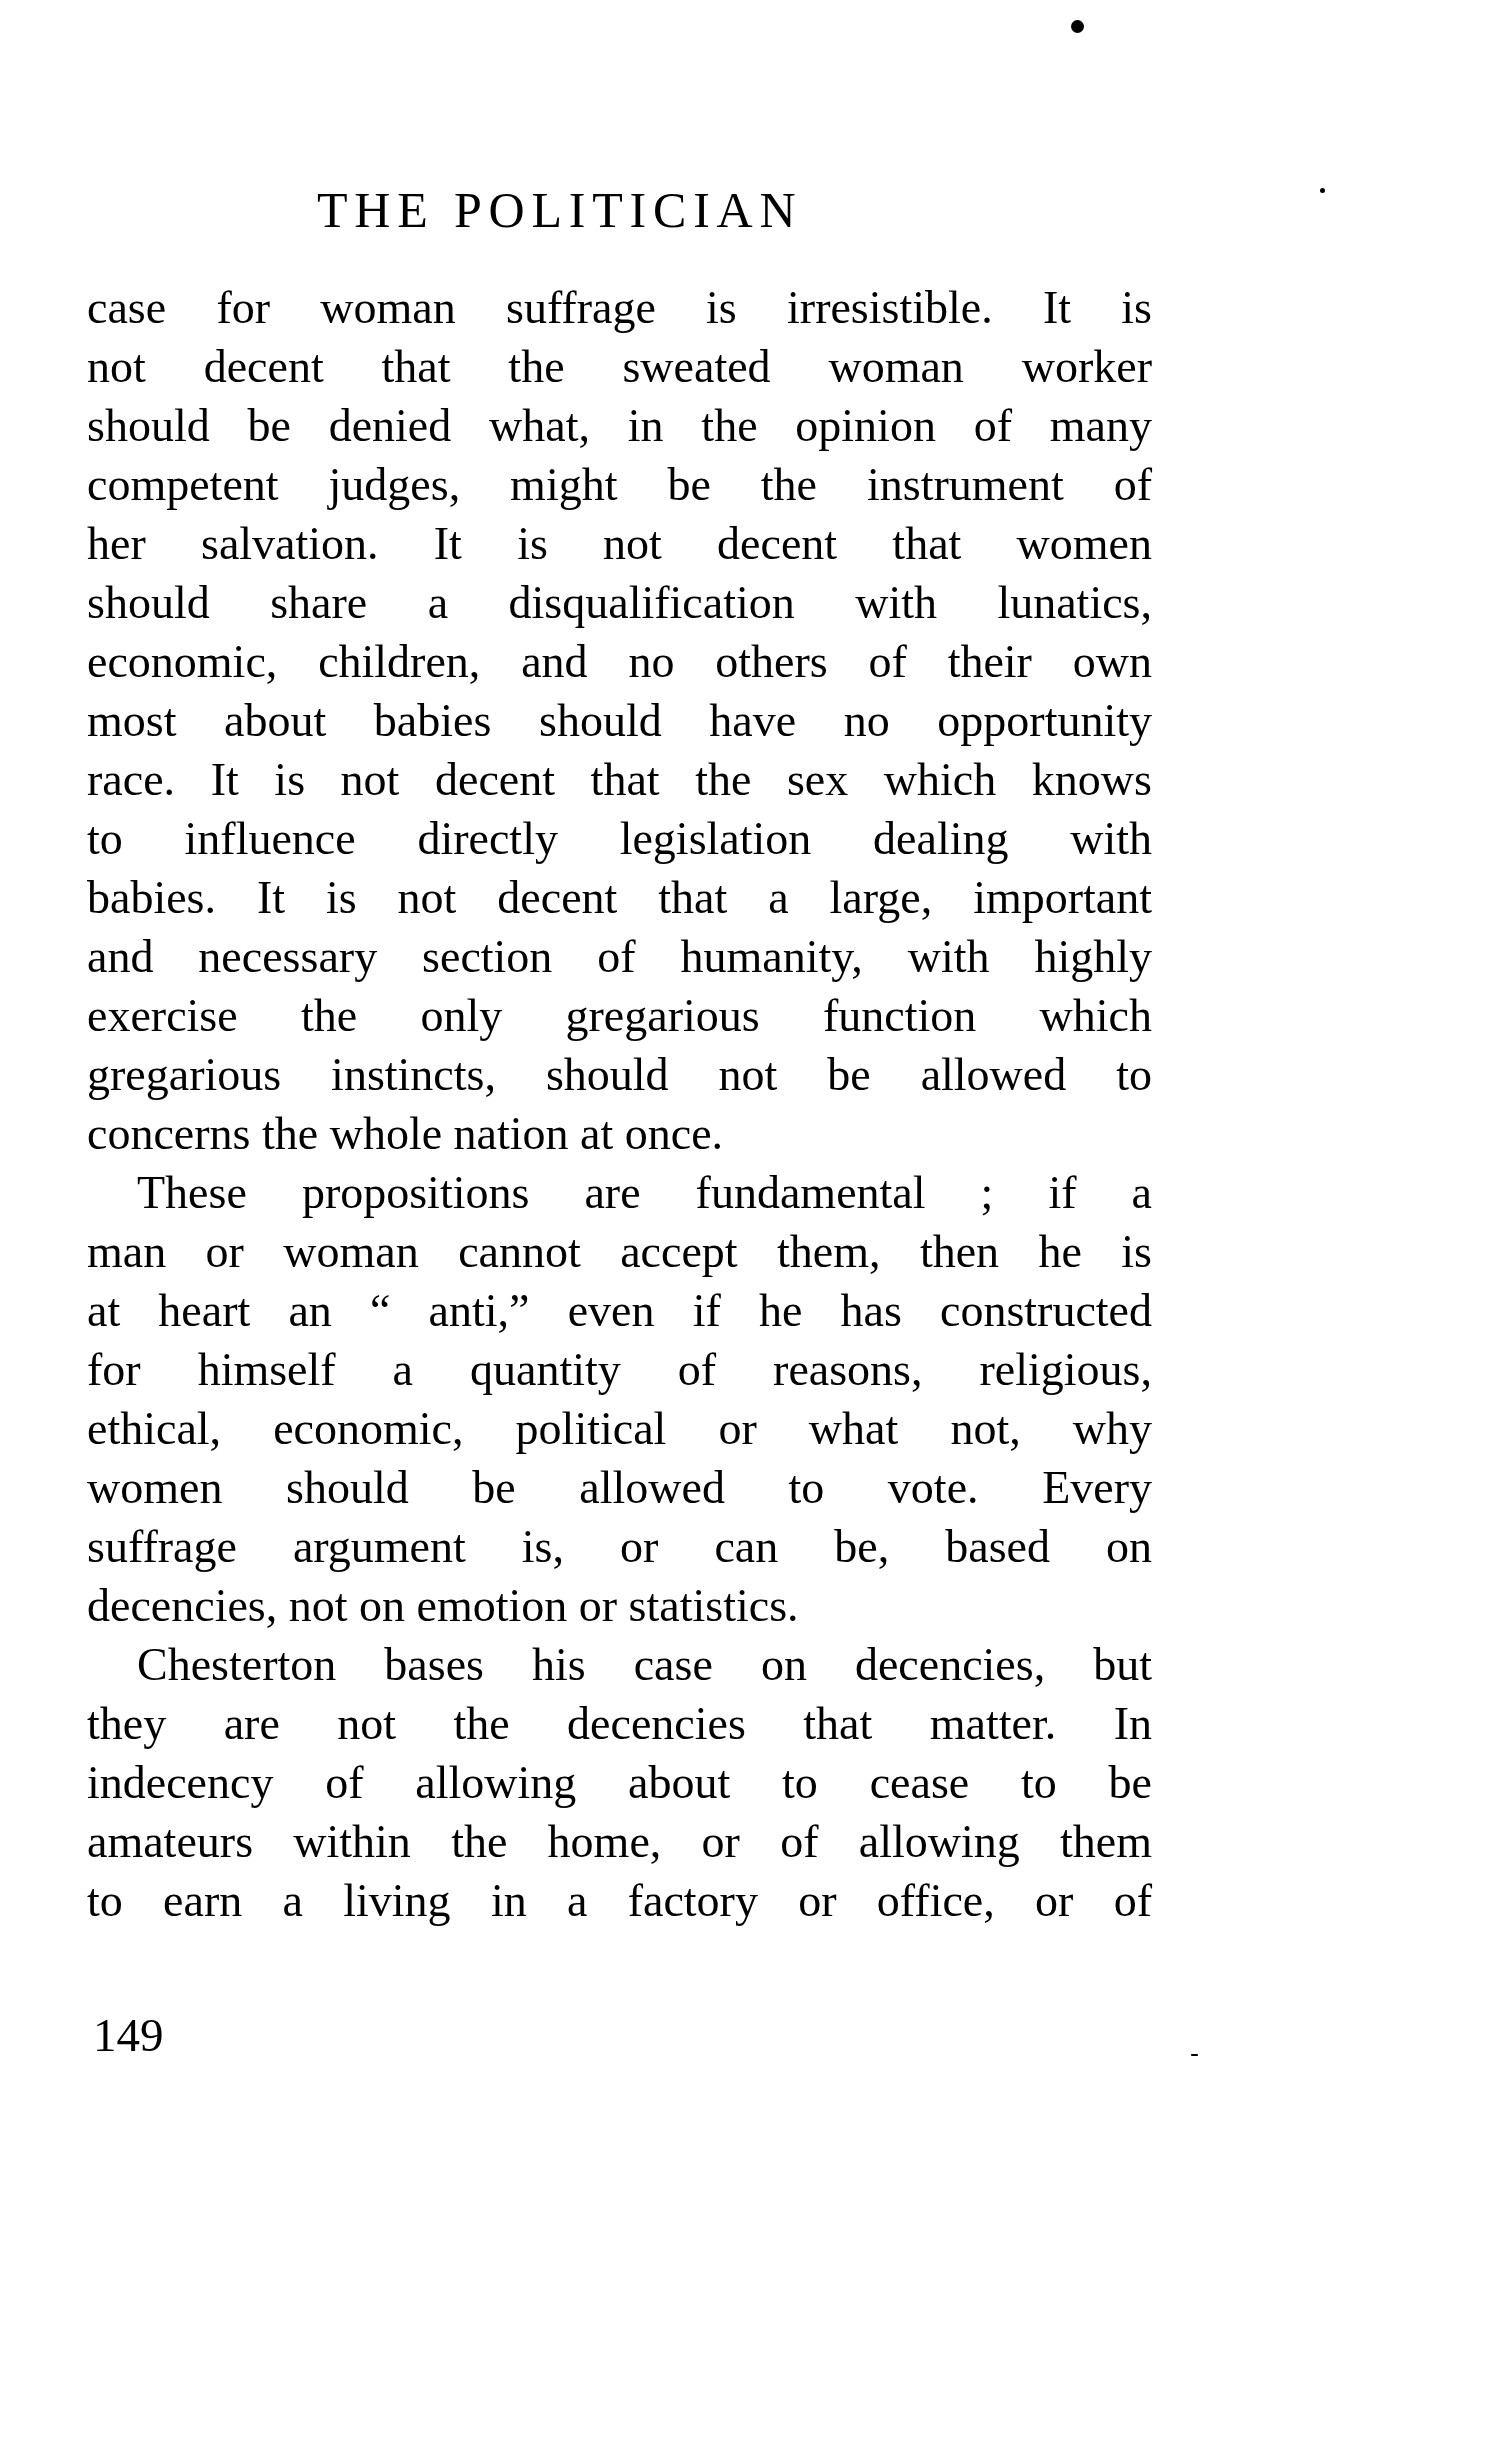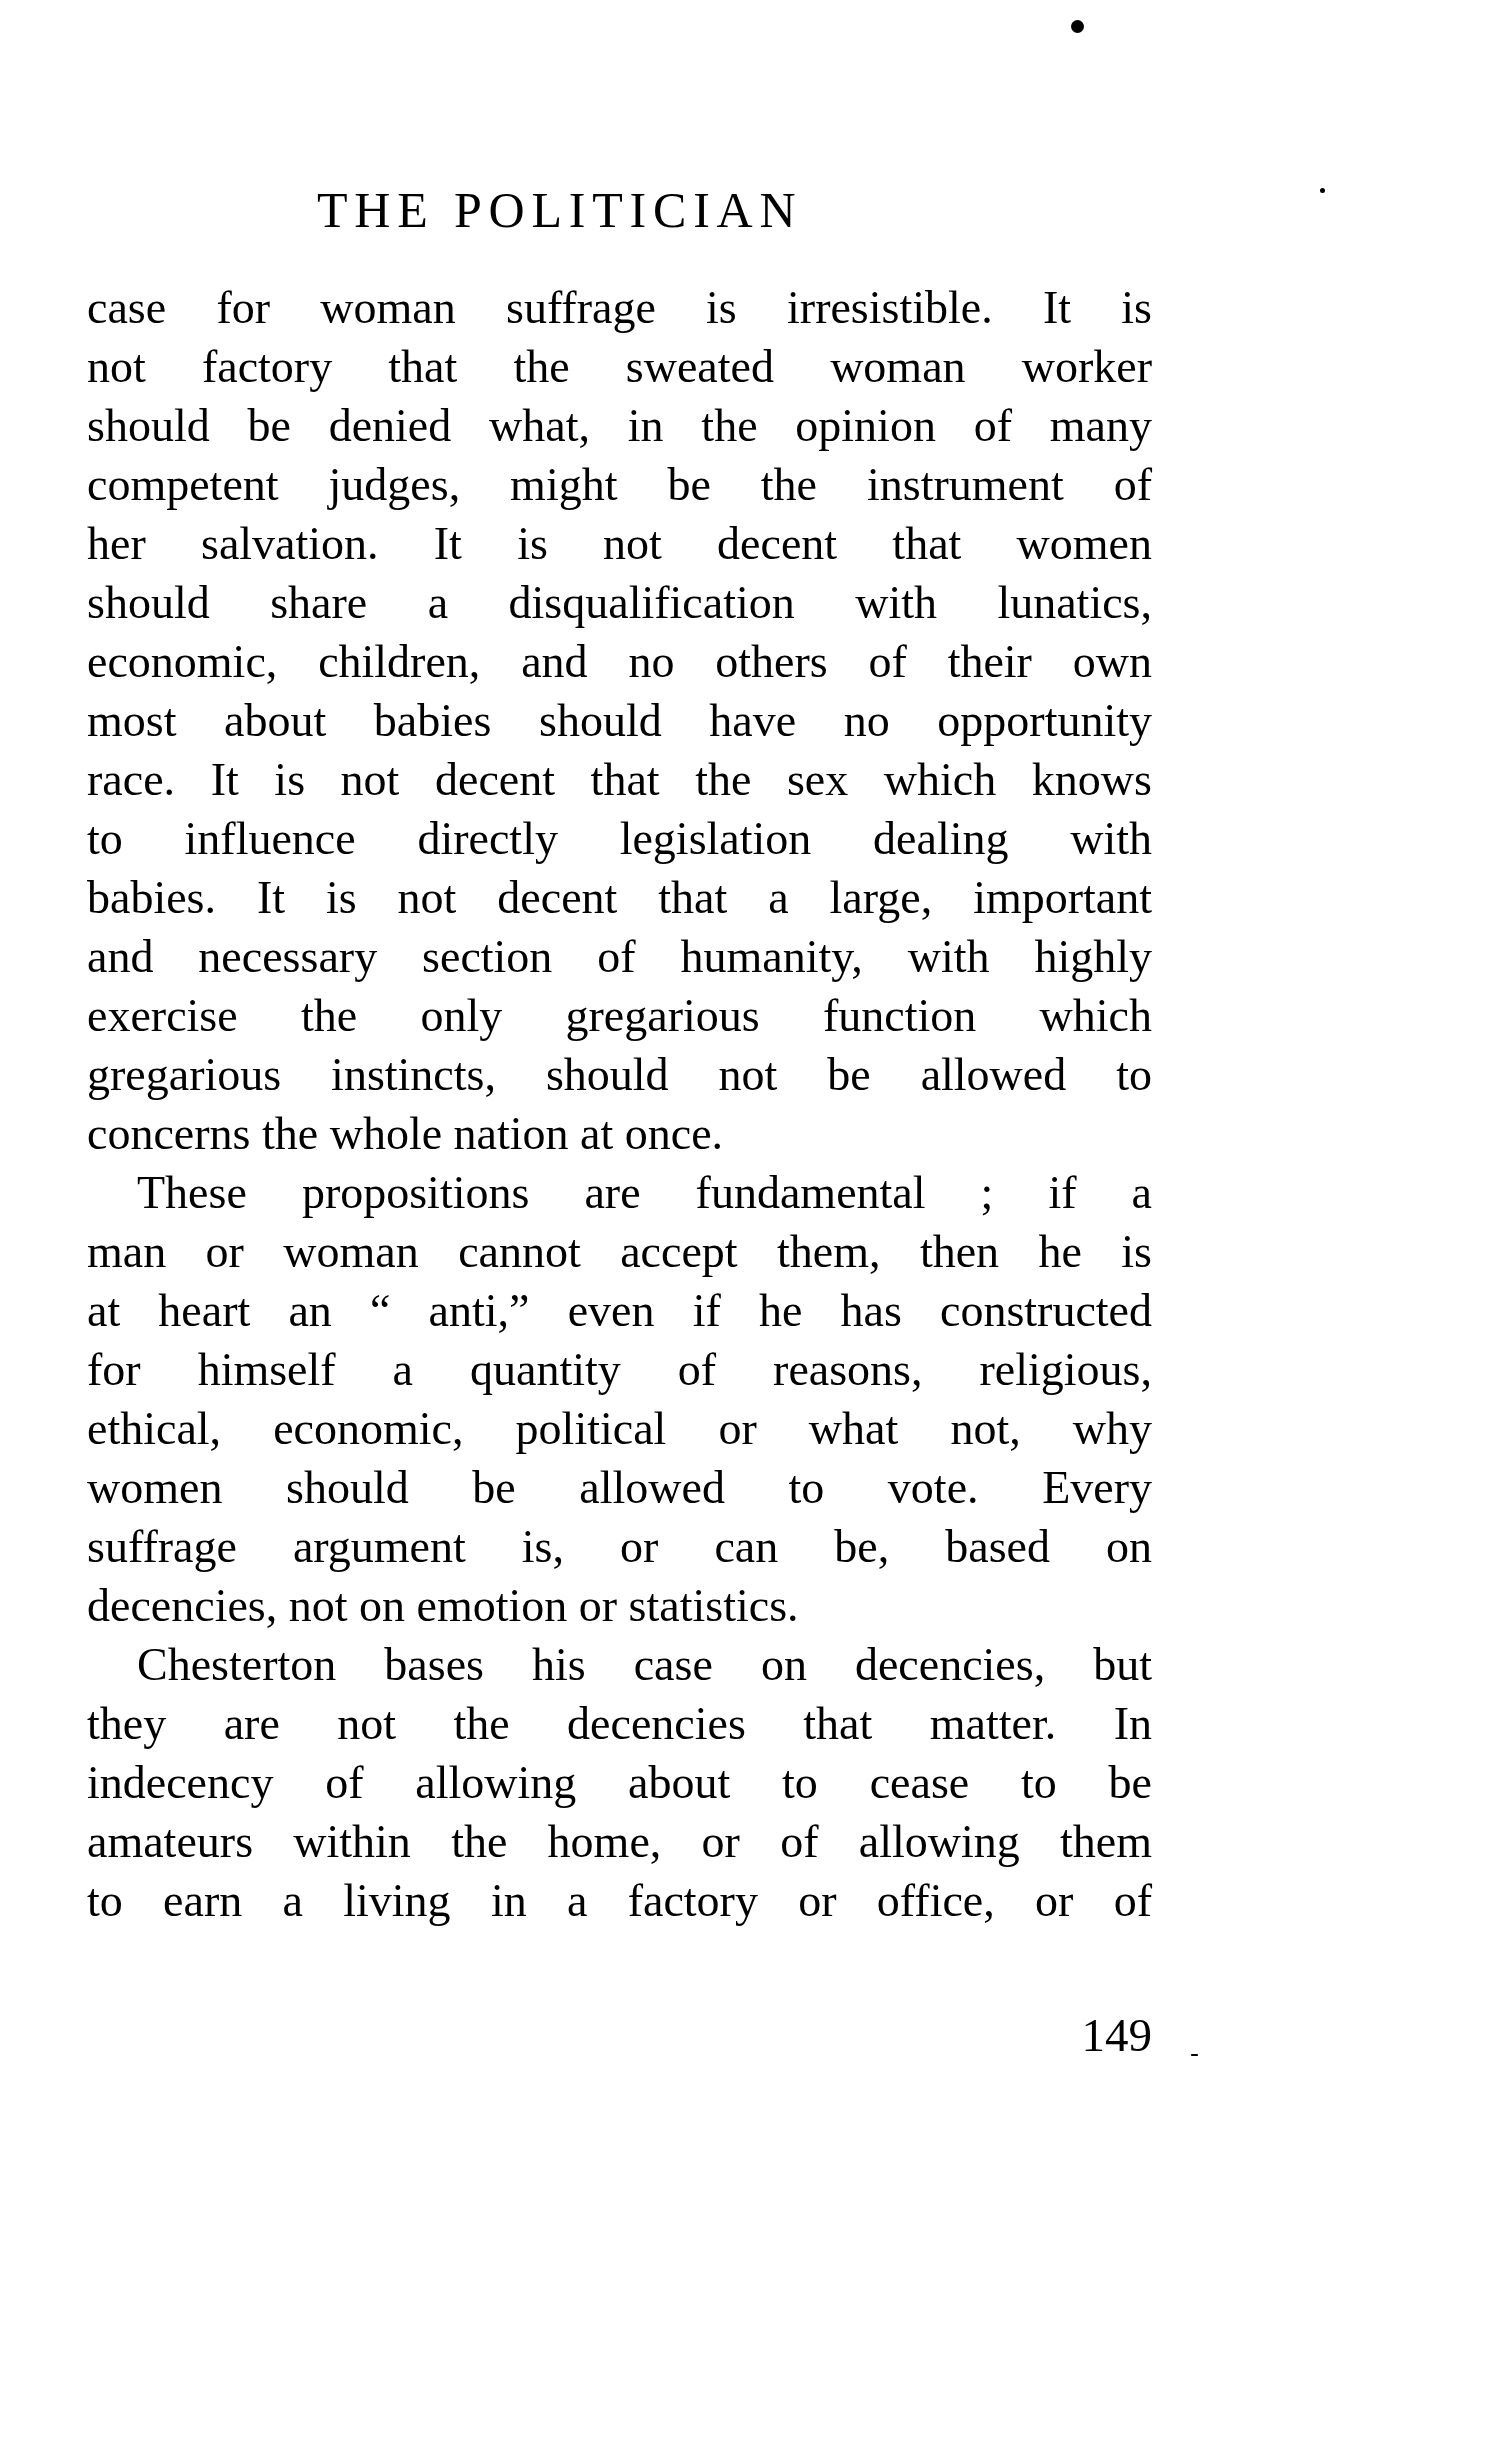--- a/index.html
+++ b/index.html
@@ -58,21 +58,21 @@
       text-align-last: left;
     }
     .line span.it {
       font-style: italic;
     }
     .folio {
       position: absolute;
       left: 87px;
       width: 1065px;
       top: 2005px;
-      text-align: right;
+      text-align: left;
       font-size: 47px;
       line-height: 61px;
       padding-left: 6px;
       box-sizing: border-box;
     }
     .speck {
       position: absolute;
       background: #000;
       border-radius: 50%;
     }
@@ -85,21 +85,21 @@
   <div class="speck" style="left:1071px;top:20px;width:13px;height:13px;"></div>
   <div class="speck" style="left:1320px;top:188px;width:5.3px;height:5.3px;"></div>
   <div class="speck" style="left:1191px;top:2054px;width:6.8px;height:2.3px;border-radius:0.8px;"></div>
 
   <div class="running-head">THE POLITICIAN</div>
 
   <div class="body-text">
 
     <div>
       <span class="line">case for woman suffrage is irresistible.  It is</span>
-      <span class="line">not factory that the sweated woman worker</span>
+      <span class="line">not decent that the sweated woman worker</span>
       <span class="line">should be denied what, in the opinion of many</span>
       <span class="line">competent judges, might be the instrument of</span>
       <span class="line">her salvation.  It is not decent that women</span>
       <span class="line">should share a disqualification with lunatics,</span>
       <span class="line">economic, children, and no others of their own</span>
       <span class="line">most about babies should have no opportunity</span>
       <span class="line">race.  It is not decent that the sex which knows</span>
       <span class="line">to influence directly legislation dealing with</span>
       <span class="line">babies.  It is not decent that a large, important</span>
       <span class="line">and necessary section of humanity, with highly</span>

